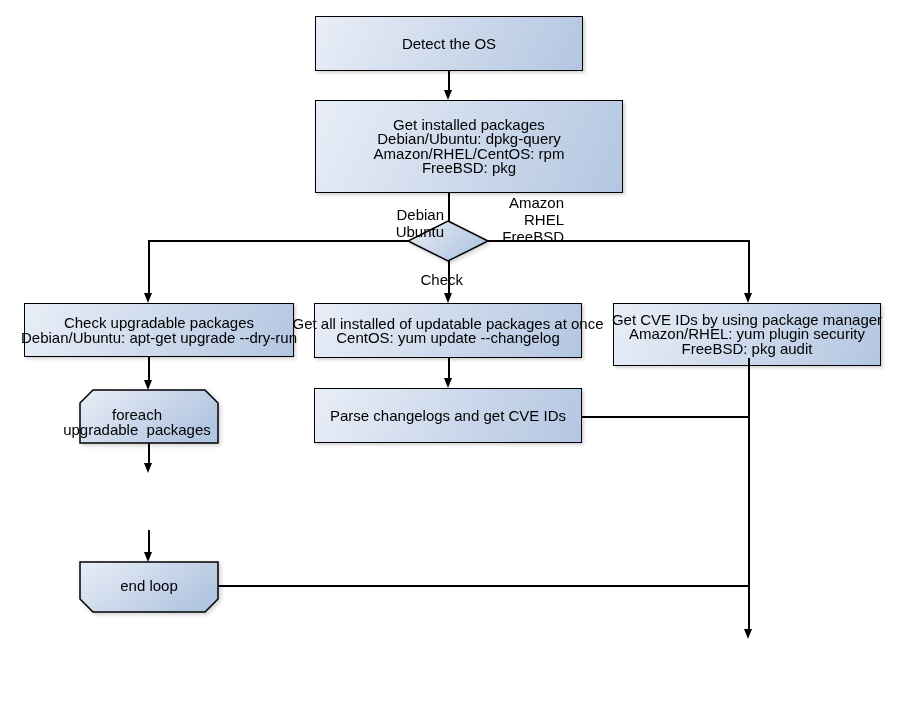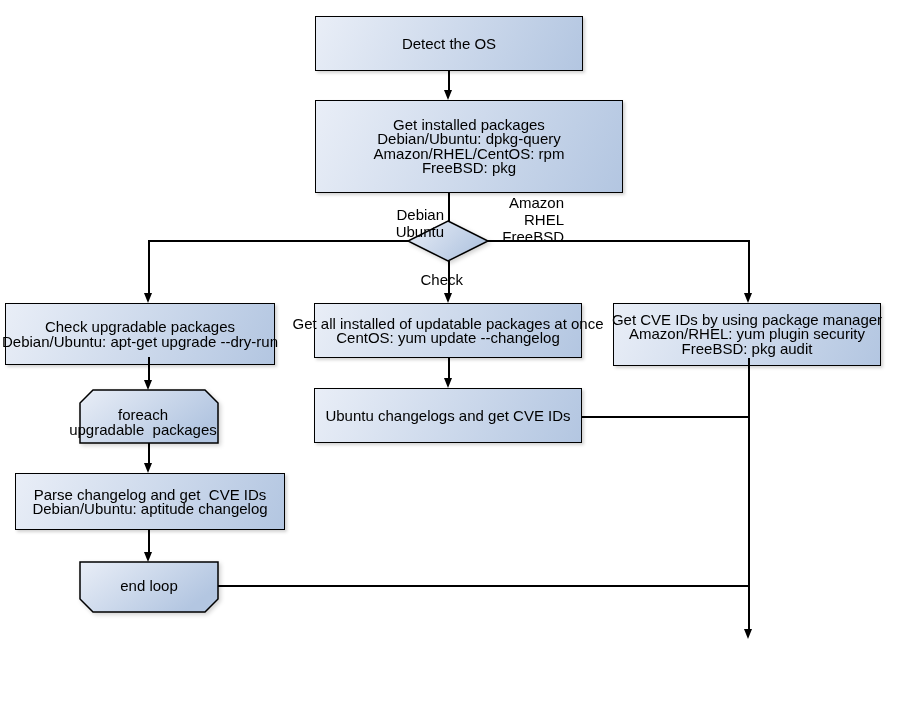--- a/index.html
+++ b/index.html
@@ -76,54 +76,50 @@
     <div class="ntext">Detect the OS</div>
   </div>
 
   <div class="node" style="left:315px;top:100px;width:308px;height:93px">
     <div class="ntext">Get installed packages
 Debian/Ubuntu: dpkg-query
 Amazon/RHEL/CentOS: rpm
 FreeBSD: pkg</div>
   </div>
 
-  <div class="node" style="left:5px;top:303px;width:270px;height:62px">
+  <div class="node" style="left:24px;top:303px;width:270px;height:54px">
     <div class="ntext">Check upgradable packages
 Debian/Ubuntu: apt-get upgrade --dry-run</div>
   </div>
 
-  <div class="node" style="left:15px;top:473px;width:270px;height:57px">
-    <div class="ntext">Parse changelog and get  CVE IDs
-Debian/Ubuntu: aptitude changelog</div>
-  </div>
 
   <div class="node" style="left:314px;top:303px;width:268px;height:55px">
     <div class="ntext">Get all installed of updatable packages at once
 CentOS: yum update --changelog</div>
   </div>
 
   <div class="node" style="left:314px;top:388px;width:268px;height:55px">
-    <div class="ntext">Ubuntu changelogs and get CVE IDs</div>
+    <div class="ntext">Parse changelogs and get CVE IDs</div>
   </div>
 
   <div class="node" style="left:613px;top:303px;width:268px;height:63px">
     <div class="ntext">Get CVE IDs by using package manager
 Amazon/RHEL: yum plugin security
 FreeBSD: pkg audit</div>
   </div>
 
 
   <svg class="shape" style="left:406px;top:219px" width="84" height="44">
     <polygon points="42,2 82,22 42,42 2,22" fill="url(#nodeGrad)" stroke="#000" stroke-width="1.5"></polygon>
   </svg>
 
   <svg class="shape" style="left:78px;top:388px" width="142" height="57">
     <polygon points="15,2 127,2 140,15 140,55 2,55 2,15" fill="url(#nodeGrad)" stroke="#000" stroke-width="1.5"></polygon>
   </svg>
-  <div class="overlay" style="left:74px;top:390px;width:138px;height:64px">
+  <div class="overlay" style="left:68px;top:390px;width:138px;height:64px">
     <div class="ntext">foreach
 upgradable  packages</div>
   </div>
 
   <svg class="shape" style="left:78px;top:560px" width="142" height="54">
     <polygon points="2,2 140,2 140,39 127,52 15,52 2,39" fill="url(#nodeGrad)" stroke="#000" stroke-width="1.5"></polygon>
   </svg>
   <div class="overlay" style="left:80px;top:562px;width:138px;height:48px">
     <div class="ntext">end loop</div>
   </div>

